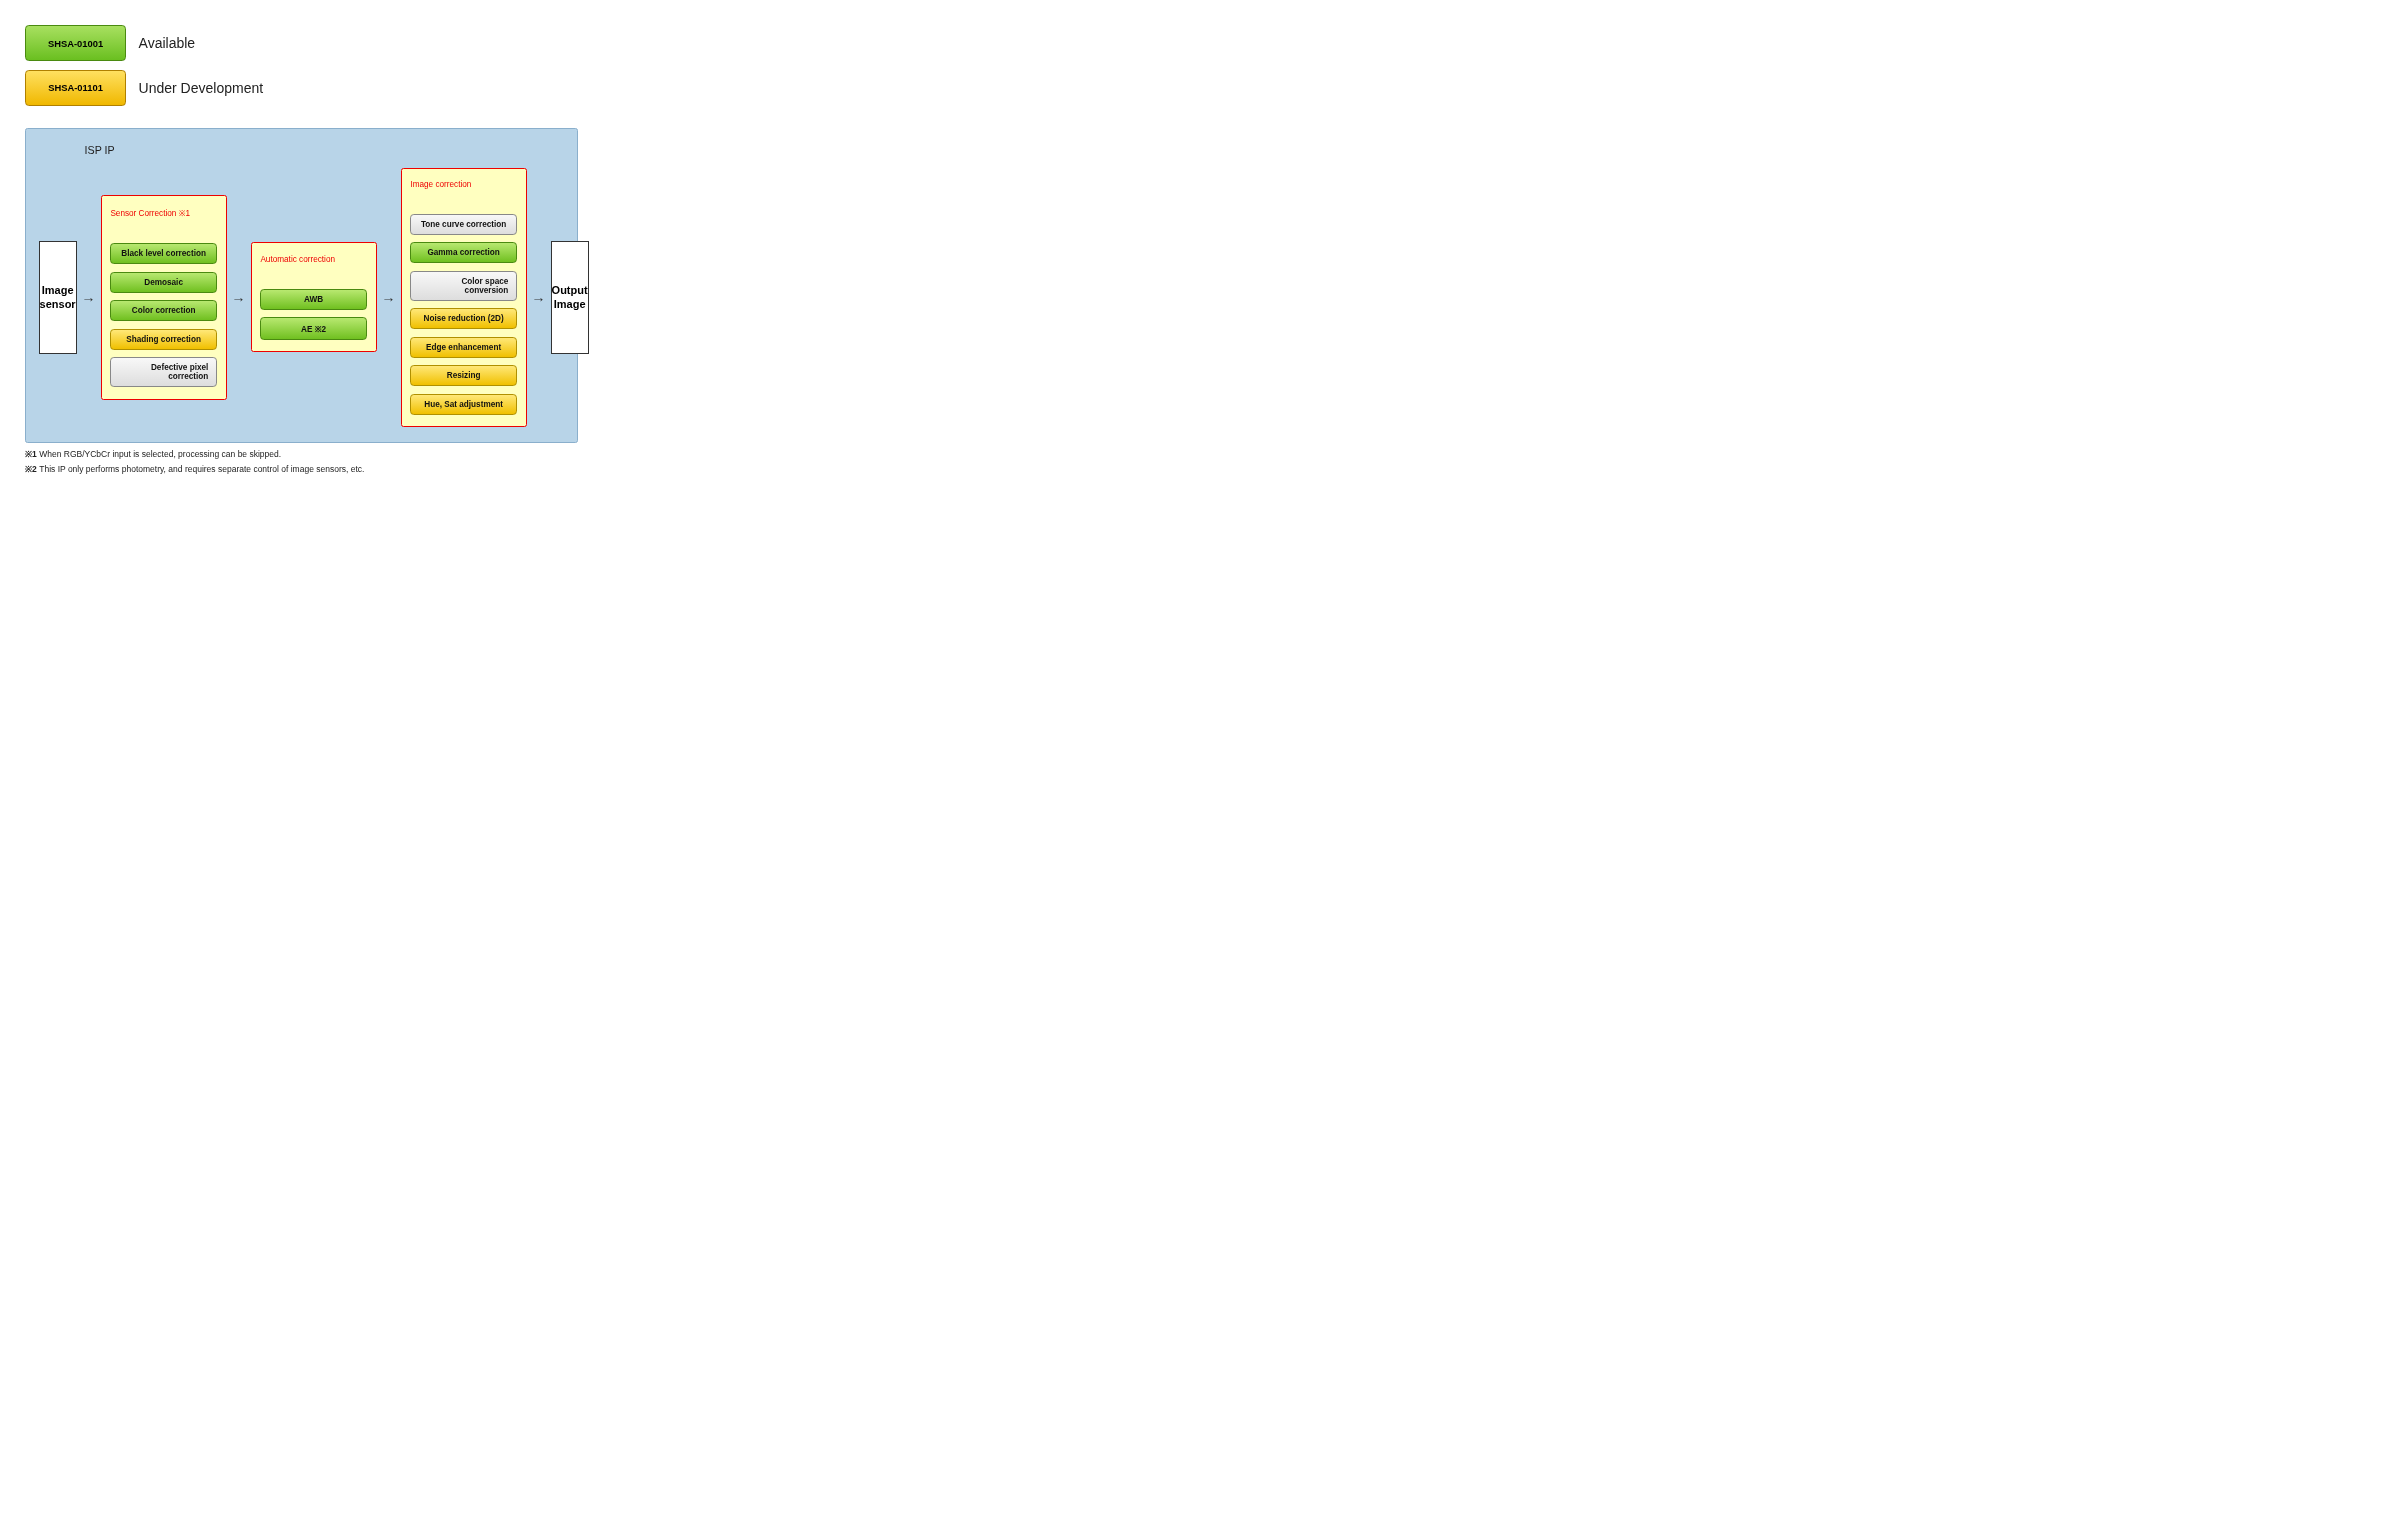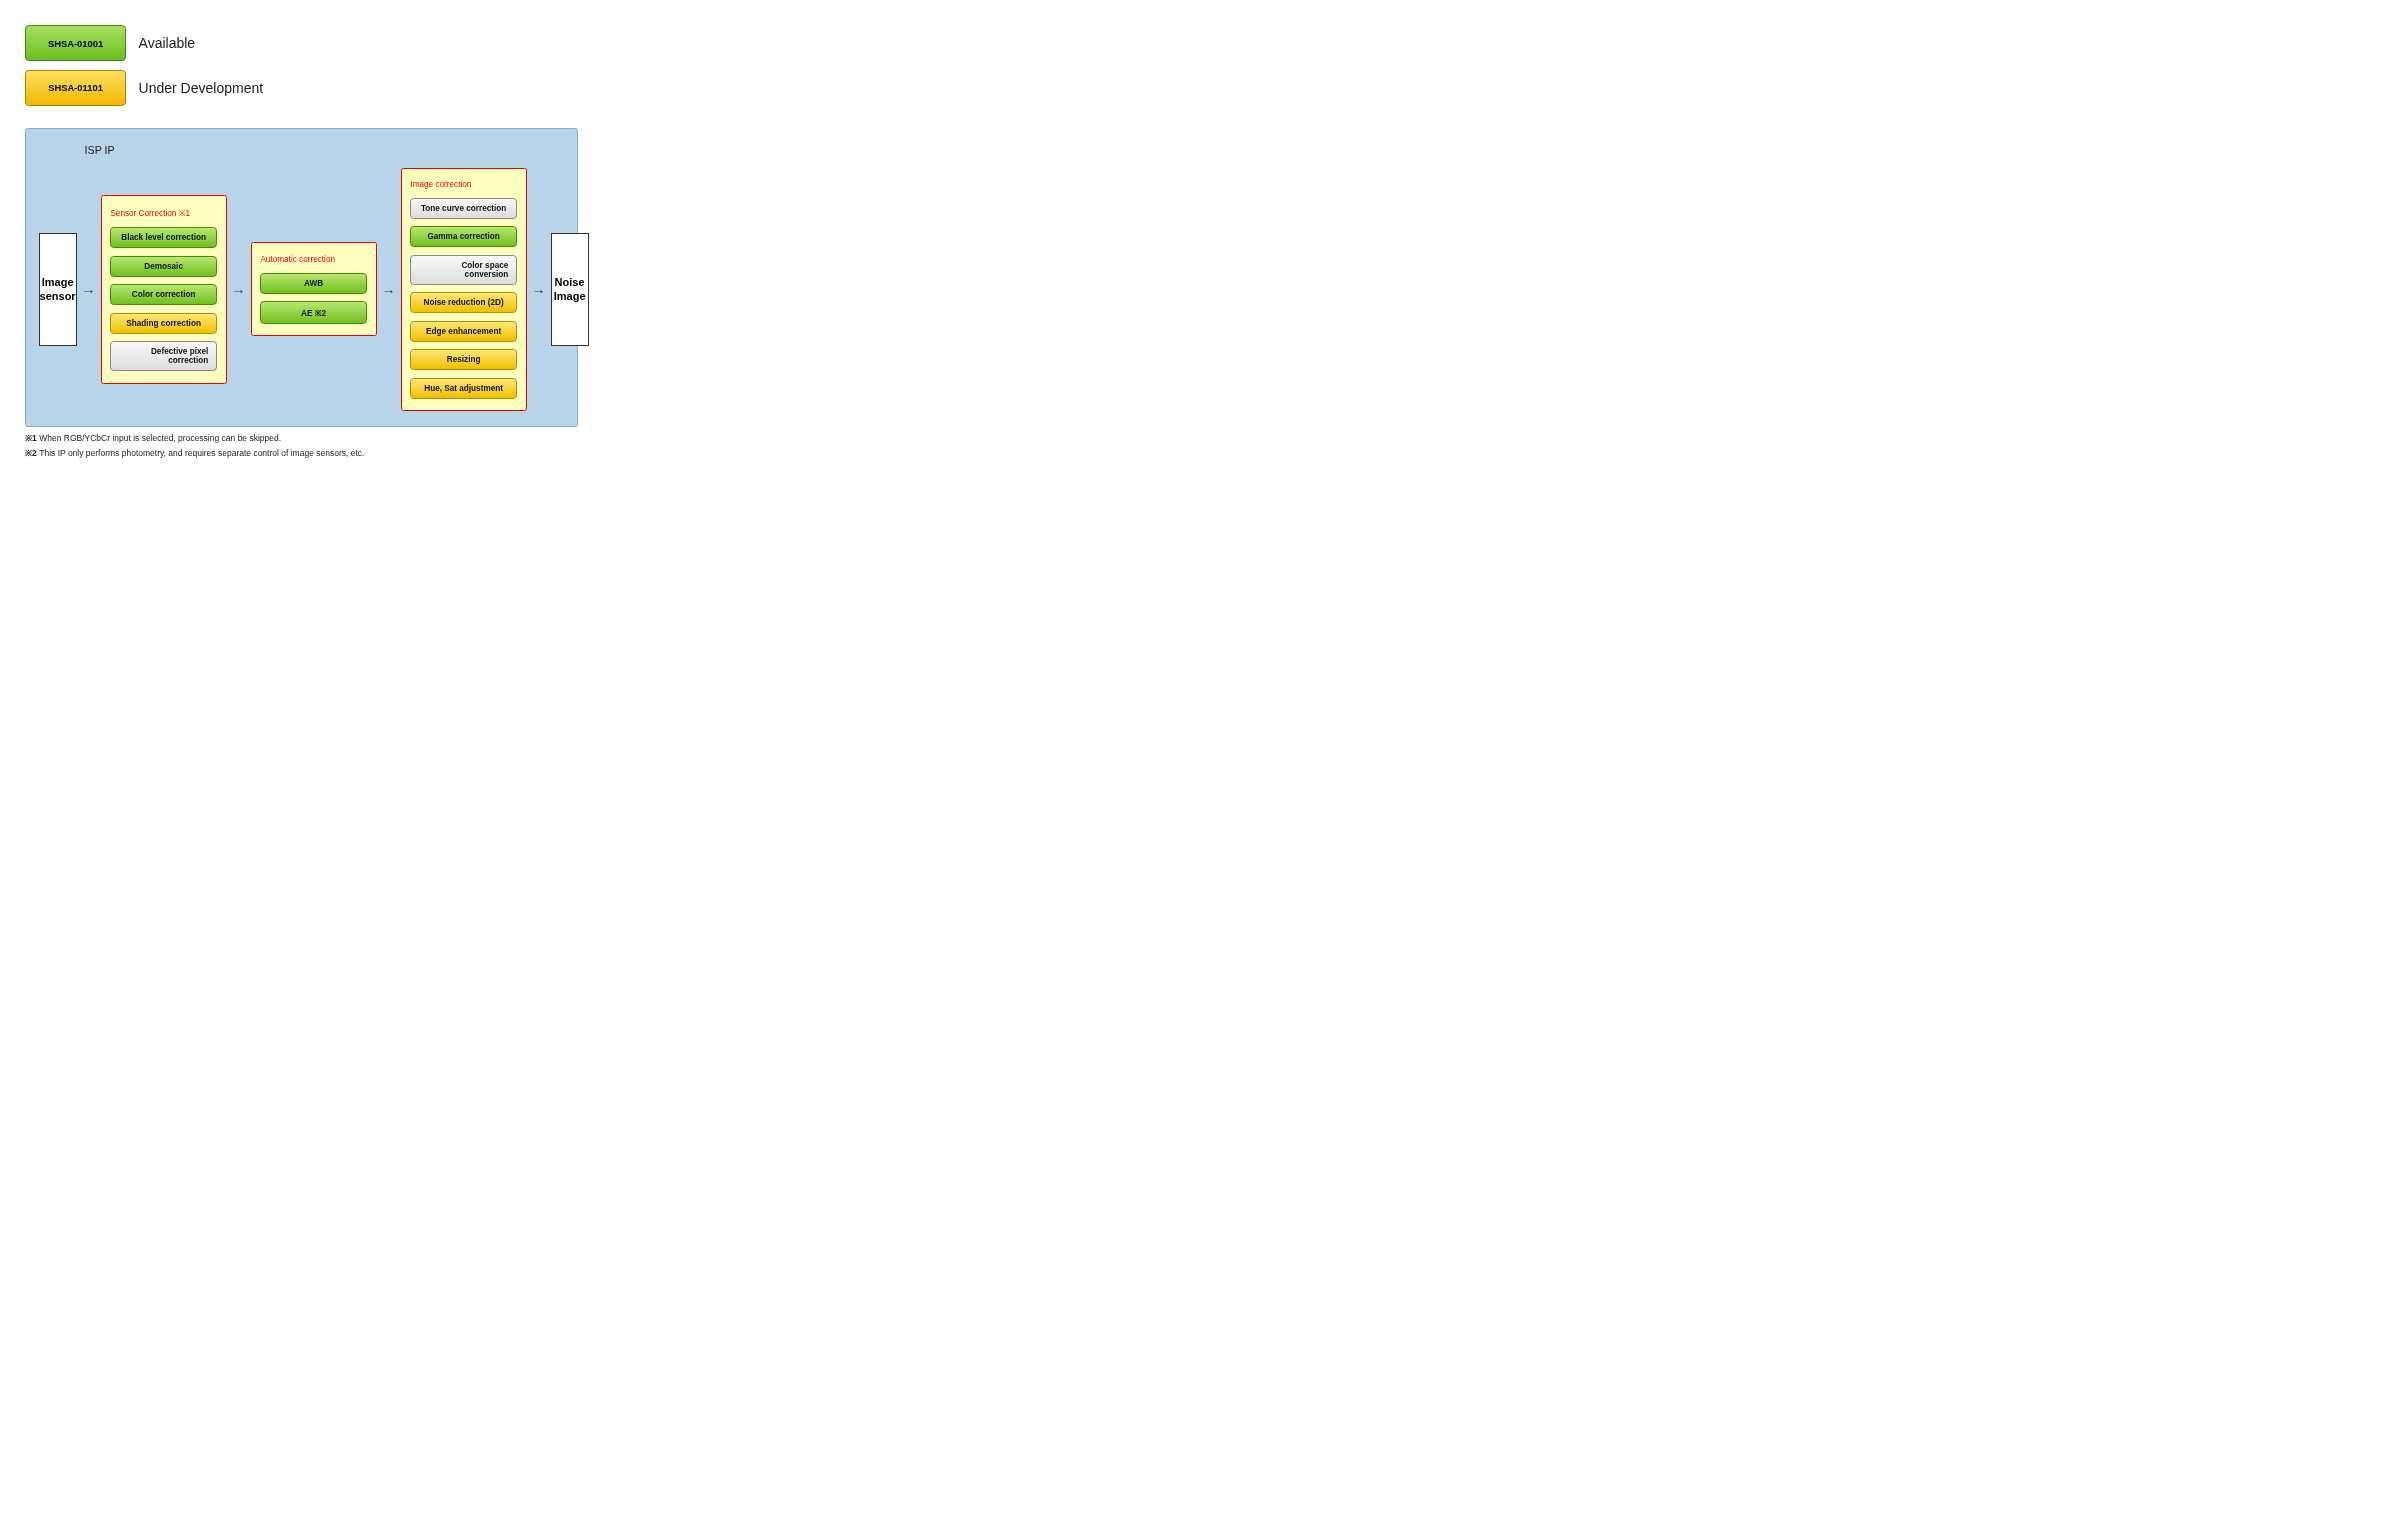--- a/index.html
+++ b/index.html
@@ -91,21 +91,21 @@
       font-weight: bold;
     }
 
     .correction-block {
       background: #ffffc0;
       border: 1.6px solid #e00;
       border-radius: 2.5px;
       padding: 11.3px 8.8px 11.3px 8.8px;
       display: flex;
       flex-direction: column;
-      gap: 0;
+      gap: 16px;
       min-width: 126px;
     }
 
     .block-title {
       font-size: 8.2px;
       color: #e00;
       margin-bottom: 8.8px;
       font-weight: normal;
     }
 
@@ -193,21 +193,21 @@
           <div class="btn-item white">Tone curve correction</div>
           <div class="btn-item green">Gamma correction</div>
           <div class="btn-item white">Color space conversion</div>
           <div class="btn-item yellow">Noise reduction (2D)</div>
           <div class="btn-item yellow">Edge enhancement</div>
           <div class="btn-item yellow">Resizing</div>
           <div class="btn-item yellow">Hue, Sat adjustment</div>
         </div>
       </div>
       <div class="arrow">→</div>
-      <div class="io-box" style="white-space: pre-line;">Noise
+      <div class="io-box" style="white-space: pre-line;">Output
 Image</div>
     </div>
 </div>
 
 <div class="footnotes">
 <p><strong>※1  </strong><span>When RGB/YCbCr input is selected, processing can be skipped.</span></p>
     <p><strong>※2  </strong><span>This IP only performs photometry, and requires separate control of image sensors, etc.</span></p>
   </div>
 
 

